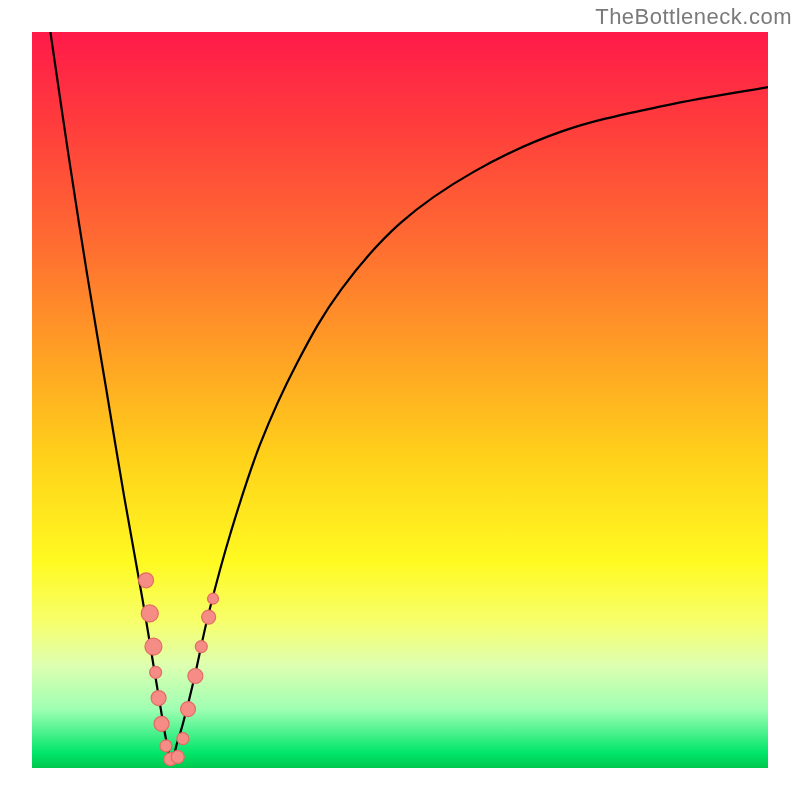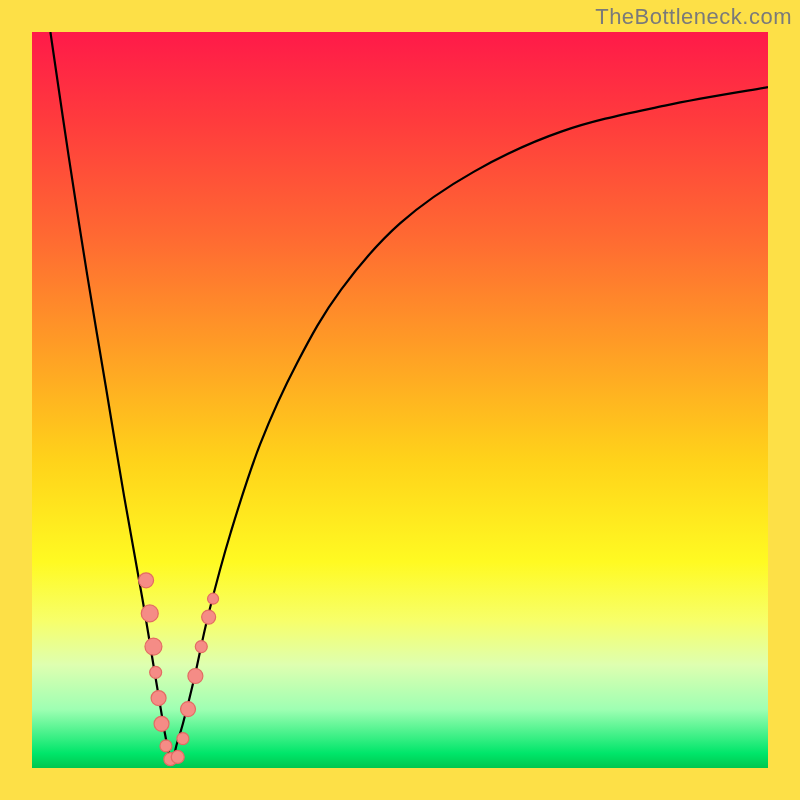--- a/index.html
+++ b/index.html
@@ -10,21 +10,21 @@
     overflow: hidden;
     background: #000;
     font-family: Arial, Helvetica, sans-serif;
   }
   .frame {
     position: absolute;
     top: 0;
     left: 0;
     width: 800px;
     height: 800px;
-    background: #fde047;
+    background: #ffffff;
     text-align: center;
   }
   .plot {
     position: absolute;
     top: 32px;
     left: 32px;
     width: 736px;
     height: 736px;
     background: linear-gradient(
       to bottom,

